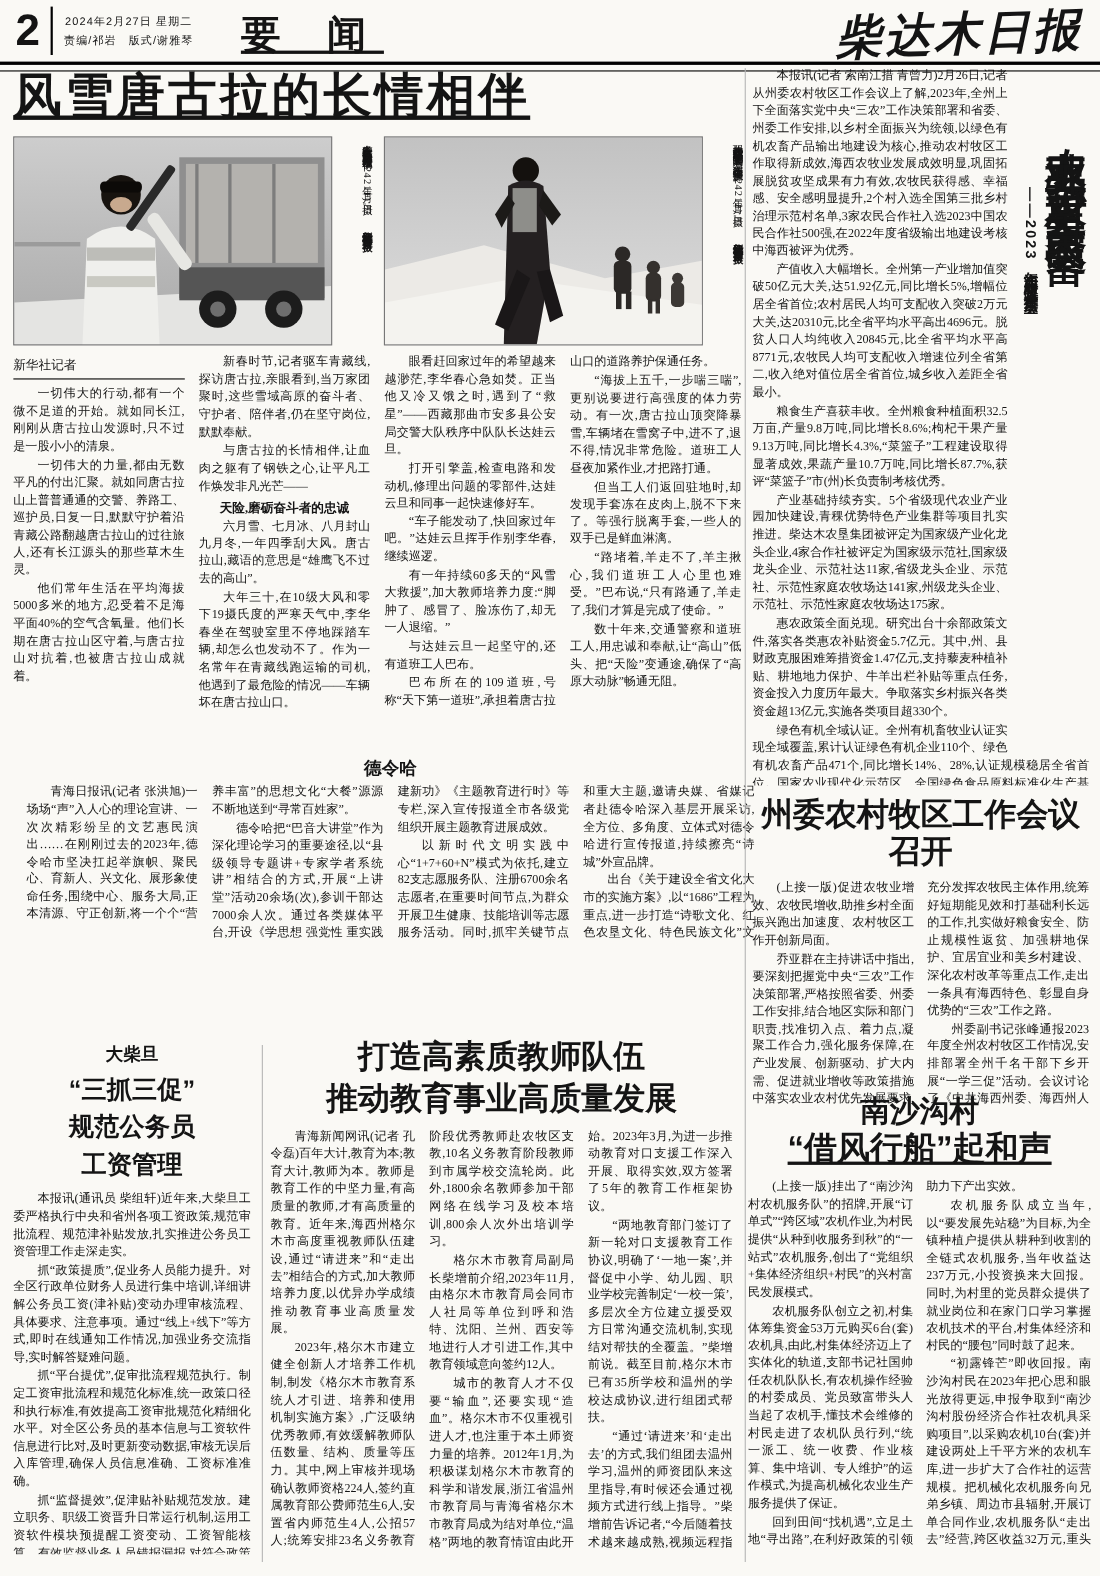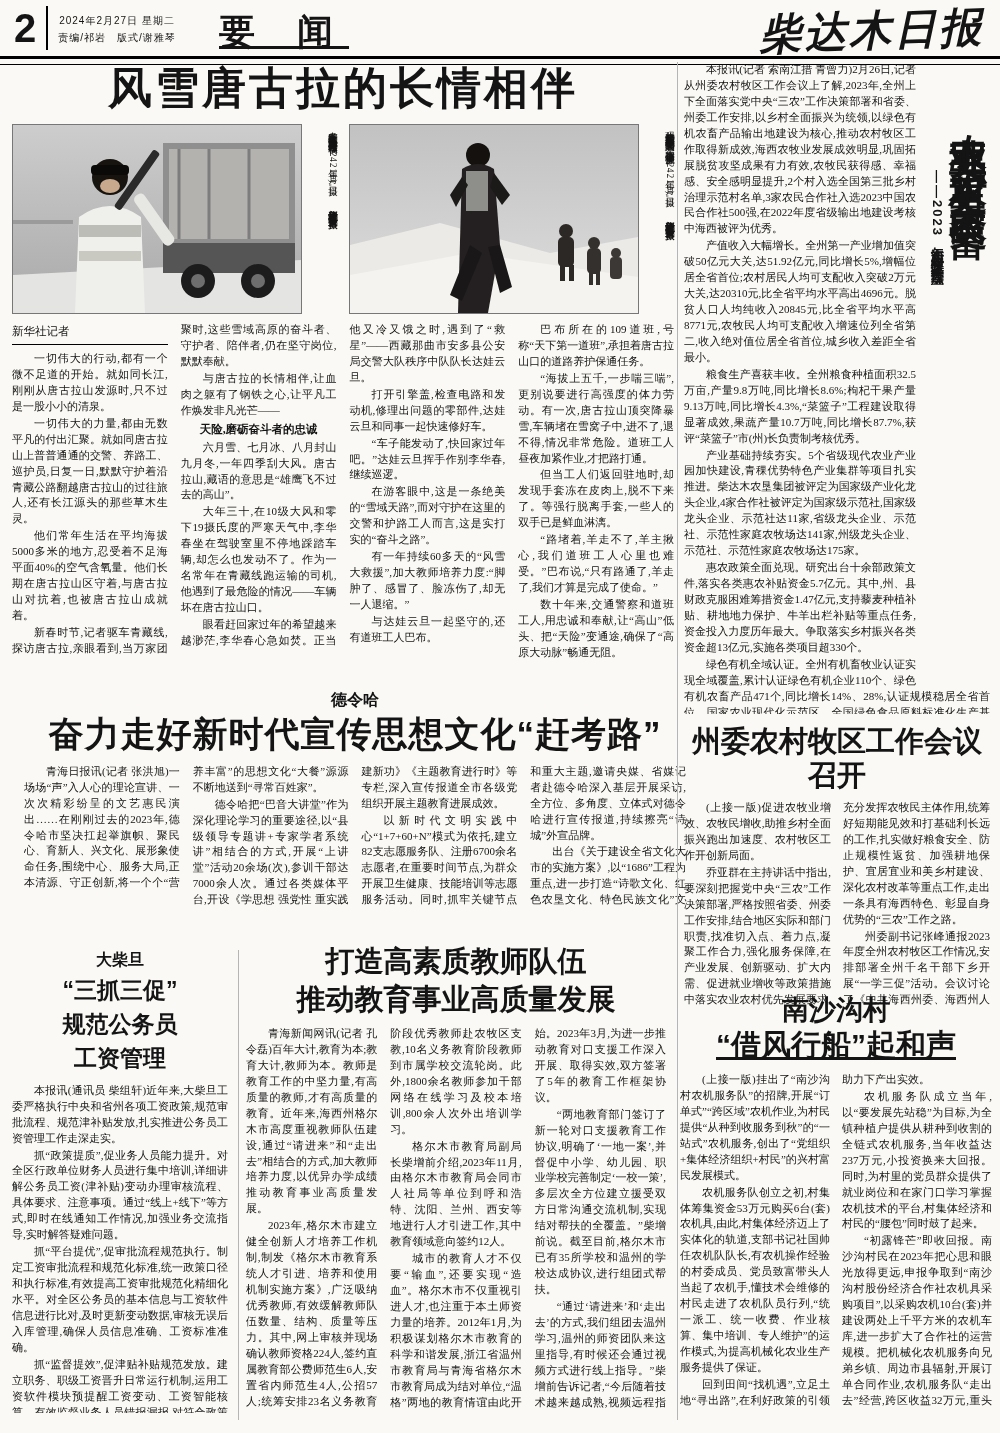--- a/index.html
+++ b/index.html
@@ -12,21 +12,21 @@
   .secname{position:absolute;left:205px;top:2px;font:900 36px/48px "Liberation Sans",sans-serif;letter-spacing:16px;text-decoration:underline;}
   .masthead{position:absolute;right:6px;top:2px;font:bold italic 42px/46px "DejaVu Serif",serif;transform:rotate(-2deg);letter-spacing:3px;}
   .dblrule{position:absolute;left:0;top:56px;width:1000px;height:5px;border-top:3px solid #000;border-bottom:1px solid #000;}
   
   .para{font-size:11px;line-height:1.45;text-align:justify;text-indent:2em;margin:0 0 1px;}
   .sub{font-size:11.5px;font-weight:bold;text-align:center;margin:3px 0;}
   .byline{font-size:11.5px;padding:2px 0 5px;margin-bottom:6px;border-bottom:1.5px solid #000;}
   .kicker{text-align:center;font:bold 16px/1.3 "Liberation Sans",sans-serif;margin:0 0 2px;}
   
   #art1{position:absolute;left:12px;top:60px;width:662px;}
-  #art1 h1{font:900 44px/52px "Liberation Sans",sans-serif;text-align:center;letter-spacing:3px;margin:2px 0 10px;}
+  #art1 h1{font:900 44px/52px "Liberation Sans",sans-serif;text-align:left;letter-spacing:3px;margin:2px 0 10px;text-decoration:underline;}
   .photorow{display:flex;gap:10px;height:190px;margin-bottom:8px;}
   .fig{display:flex;flex:1;gap:3px;}
   .fig svg{display:block;border:1px solid #777;background:#cfcfcf;}
   .vcap{writing-mode:vertical-rl;height:190px;width:34px;font-size:9.5px;line-height:1.35;letter-spacing:.5px;}
   .vcap .credit{font-weight:bold;margin-top:6px;}
   .cols4{column-count:4;column-gap:13px;height:368px;overflow:hidden;}
   
   #art2{position:absolute;left:684px;top:62px;width:306px;height:652px;overflow:hidden;}
   .verthead{float:right;writing-mode:vertical-rl;height:566px;margin:42px 0 6px 12px;text-align:start;}
   .vh-main{font:900 38px/44px "Liberation Sans",sans-serif;letter-spacing:5px;margin:0;}
@@ -156,21 +156,20 @@
       <p class="para">一切伟大的力量,都由无数平凡的付出汇聚。就如同唐古拉山上普普通通的交警、养路工、巡护员,日复一日,默默守护着沿青藏公路翻越唐古拉山的过往旅人,还有长江源头的那些草木生灵。</p>
       <p class="para">他们常年生活在平均海拔5000多米的地方,忍受着不足海平面40%的空气含氧量。他们长期在唐古拉山区守着,与唐古拉山对抗着,也被唐古拉山成就着。</p>
       <p class="para">新春时节,记者驱车青藏线,探访唐古拉,亲眼看到,当万家团聚时,这些雪域高原的奋斗者、守护者、陪伴者,仍在坚守岗位,默默奉献。</p>
       <p class="para">与唐古拉的长情相伴,让血肉之躯有了钢铁之心,让平凡工作焕发非凡光芒——</p>
       <h4 class="sub">天险,磨砺奋斗者的忠诚</h4>
       <p class="para">六月雪、七月冰、八月封山九月冬,一年四季刮大风。唐古拉山,藏语的意思是“雄鹰飞不过去的高山”。</p>
       <p class="para">大年三十,在10级大风和零下19摄氏度的严寒天气中,李华春坐在驾驶室里不停地踩踏车辆,却怎么也发动不了。作为一名常年在青藏线跑运输的司机,他遇到了最危险的情况——车辆坏在唐古拉山口。</p>
       <p class="para">眼看赶回家过年的希望越来越渺茫,李华春心急如焚。正当他又冷又饿之时,遇到了“救星”——西藏那曲市安多县公安局交警大队秩序中队队长达娃云旦。</p>
       <p class="para">打开引擎盖,检查电路和发动机,修理出问题的零部件,达娃云旦和同事一起快速修好车。</p>
       <p class="para">“车子能发动了,快回家过年吧。”达娃云旦挥手作别李华春,继续巡逻。</p>
-      <p class="para">在游客眼中,这是一条绝美的“雪域天路”,而对守护在这里的交警和护路工人而言,这是实打实的“奋斗之路”。</p>
       <p class="para">有一年持续60多天的“风雪大救援”,加大教师培养力度:“脚肿了、感冒了、脸冻伤了,却无一人退缩。”</p>
       <p class="para">与达娃云旦一起坚守的,还有道班工人巴布。</p>
       <p class="para">巴布所在的109道班,号称“天下第一道班”,承担着唐古拉山口的道路养护保通任务。</p>
       <p class="para">“海拔上五千,一步喘三喘”,更别说要进行高强度的体力劳动。有一次,唐古拉山顶突降暴雪,车辆堵在雪窝子中,进不了,退不得,情况非常危险。道班工人昼夜加紧作业,才把路打通。</p>
       <p class="para">但当工人们返回驻地时,却发现手套冻在皮肉上,脱不下来了。等强行脱离手套,一些人的双手已是鲜血淋漓。</p>
       <p class="para">“路堵着,羊走不了,羊主揪心,我们道班工人心里也难受。”巴布说,“只有路通了,羊走了,我们才算是完成了使命。”</p>
       <p class="para">数十年来,交通警察和道班工人,用忠诚和奉献,让“高山”低头、把“天险”变通途,确保了“高原大动脉”畅通无阻。</p>
     </div>
 </div>
 
@@ -184,21 +183,20 @@
       <p class="para">产值收入大幅增长。全州第一产业增加值突破50亿元大关,达51.92亿元,同比增长5%,增幅位居全省首位;农村居民人均可支配收入突破2万元大关,达20310元,比全省平均水平高出4696元。脱贫人口人均纯收入20845元,比全省平均水平高8771元,农牧民人均可支配收入增速位列全省第二,收入绝对值位居全省首位,城乡收入差距全省最小。</p>
       <p class="para">粮食生产喜获丰收。全州粮食种植面积32.5万亩,产量9.8万吨,同比增长8.6%;枸杞干果产量9.13万吨,同比增长4.3%,“菜篮子”工程建设取得显著成效,果蔬产量10.7万吨,同比增长87.7%,获评“菜篮子”市(州)长负责制考核优秀。</p>
       <p class="para">产业基础持续夯实。5个省级现代农业产业园加快建设,青稞优势特色产业集群等项目扎实推进。柴达木农垦集团被评定为国家级产业化龙头企业,4家合作社被评定为国家级示范社,国家级龙头企业、示范社达11家,省级龙头企业、示范社、示范性家庭农牧场达141家,州级龙头企业、示范社、示范性家庭农牧场达175家。</p>
       <p class="para">惠农政策全面兑现。研究出台十余部政策文件,落实各类惠农补贴资金5.7亿元。其中,州、县财政克服困难筹措资金1.47亿元,支持藜麦种植补贴、耕地地力保护、牛羊出栏补贴等重点任务,资金投入力度历年最大。争取落实乡村振兴各类资金超13亿元,实施各类项目超330个。</p>
       <p class="para">绿色有机全域认证。全州有机畜牧业认证实现全域覆盖,累计认证绿色有机企业110个、绿色有机农畜产品471个,同比增长14%、28%,认证规模稳居全省首位。国家农业现代化示范区、全国绿色食品原料标准化生产基地等“国字号”创建海西榜上有名。</p>
     </div>
 </div>
 
 <div id="art3">
   <div class="kicker">德令哈</div>
-  <h2>奋力走好新时代宣传思想文化“赶考路”</h2>
   <div class="cols">
       <p class="para">青海日报讯(记者 张洪旭)一场场“声”入人心的理论宣讲、一次次精彩纷呈的文艺惠民演出……在刚刚过去的2023年,德令哈市坚决扛起举旗帜、聚民心、育新人、兴文化、展形象使命任务,围绕中心、服务大局,正本清源、守正创新,将一个个“营养丰富”的思想文化“大餐”源源不断地送到“寻常百姓家”。</p>
       <p class="para">德令哈把“巴音大讲堂”作为深化理论学习的重要途径,以“县级领导专题讲+专家学者系统讲”相结合的方式,开展“上讲堂”活动20余场(次),参训干部达7000余人次。通过各类媒体平台,开设《学思想 强党性 重实践 建新功》《主题教育进行时》等专栏,深入宣传报道全市各级党组织开展主题教育进展成效。</p>
       <p class="para">以新时代文明实践中心“1+7+60+N”模式为依托,建立82支志愿服务队、注册6700余名志愿者,在重要时间节点,为群众开展卫生健康、技能培训等志愿服务活动。同时,抓牢关键节点和重大主题,邀请央媒、省媒记者赴德令哈深入基层开展采访,全方位、多角度、立体式对德令哈进行宣传报道,持续擦亮“诗城”外宣品牌。</p>
       <p class="para">出台《关于建设全省文化大市的实施方案》,以“1686”工程为重点,进一步打造“诗歌文化、红色农垦文化、特色民族文化”文化品牌,开展专场文艺演出、才艺大赛等活动20余场(次),有力促进了基层群众文化生活全面繁荣。在第六届“诗城诗韵·诗意高原”诗歌节活动中,由中国诗歌学会授予德令哈“现代诗城”称号,并首次邀请海峡两岸暨香港、澳门书画名家走进德令哈,通过形式多样的系列活动,为德令哈创作原创诗歌180首、书法作品41幅。</p>
     </div>
 </div>
 
 <div id="art4">
   <h2>州委农村牧区工作会议召开</h2>

